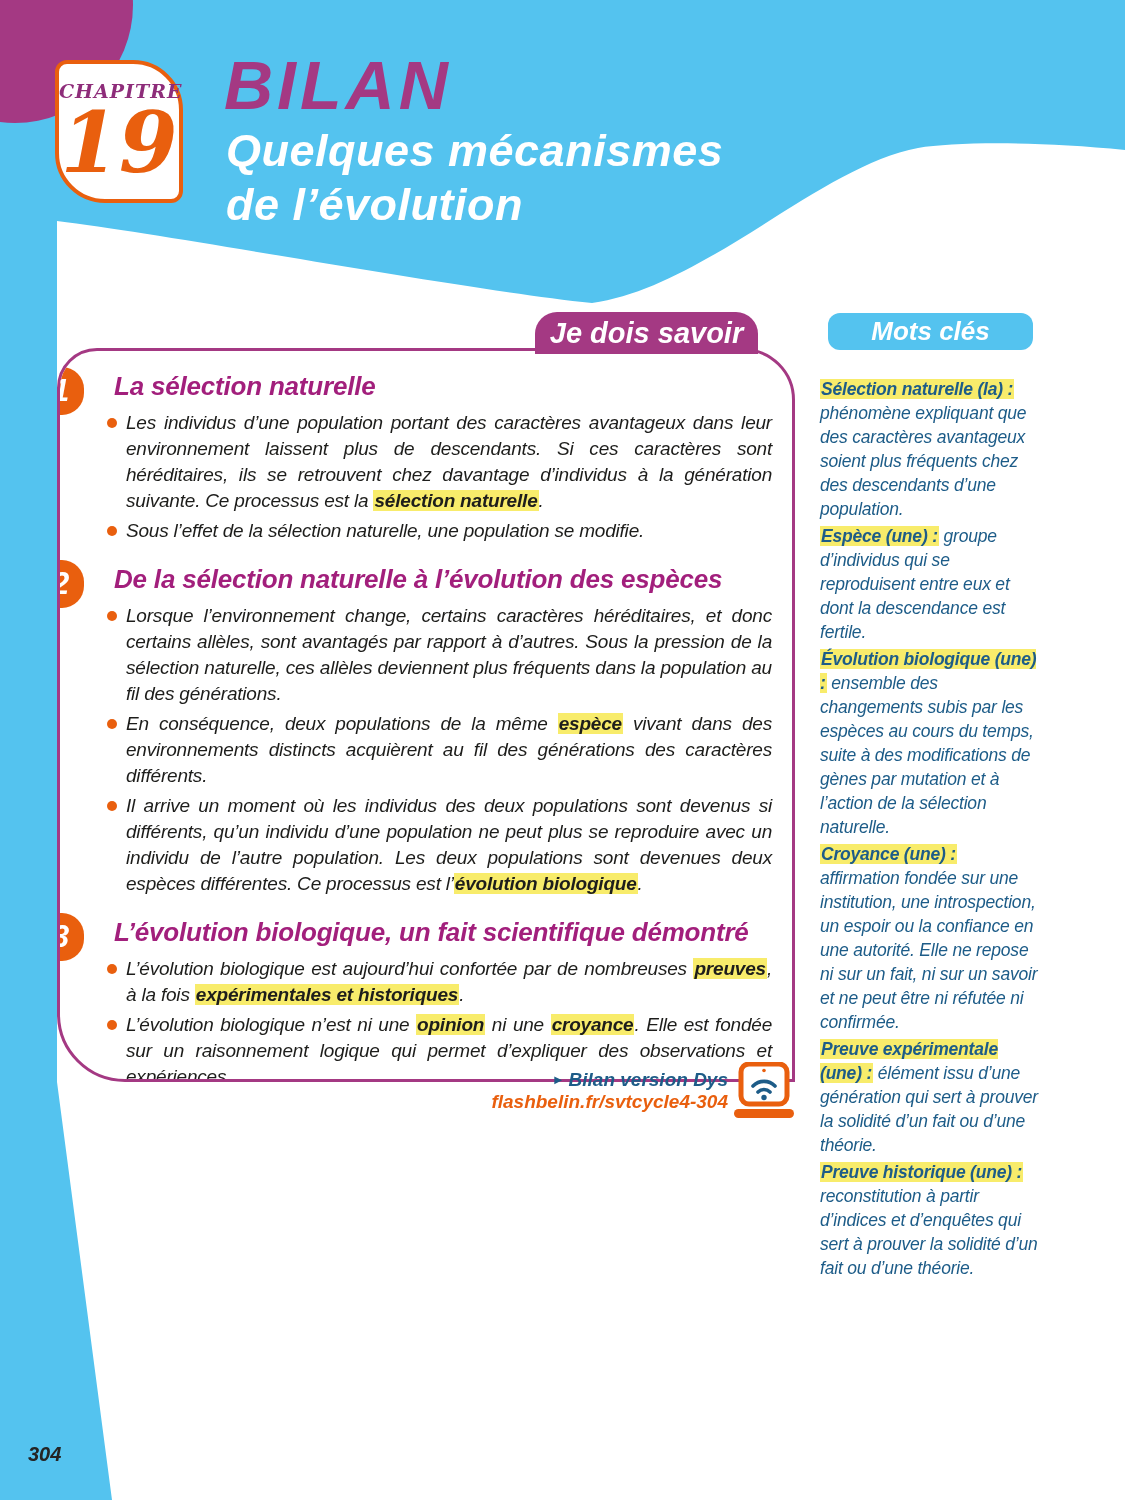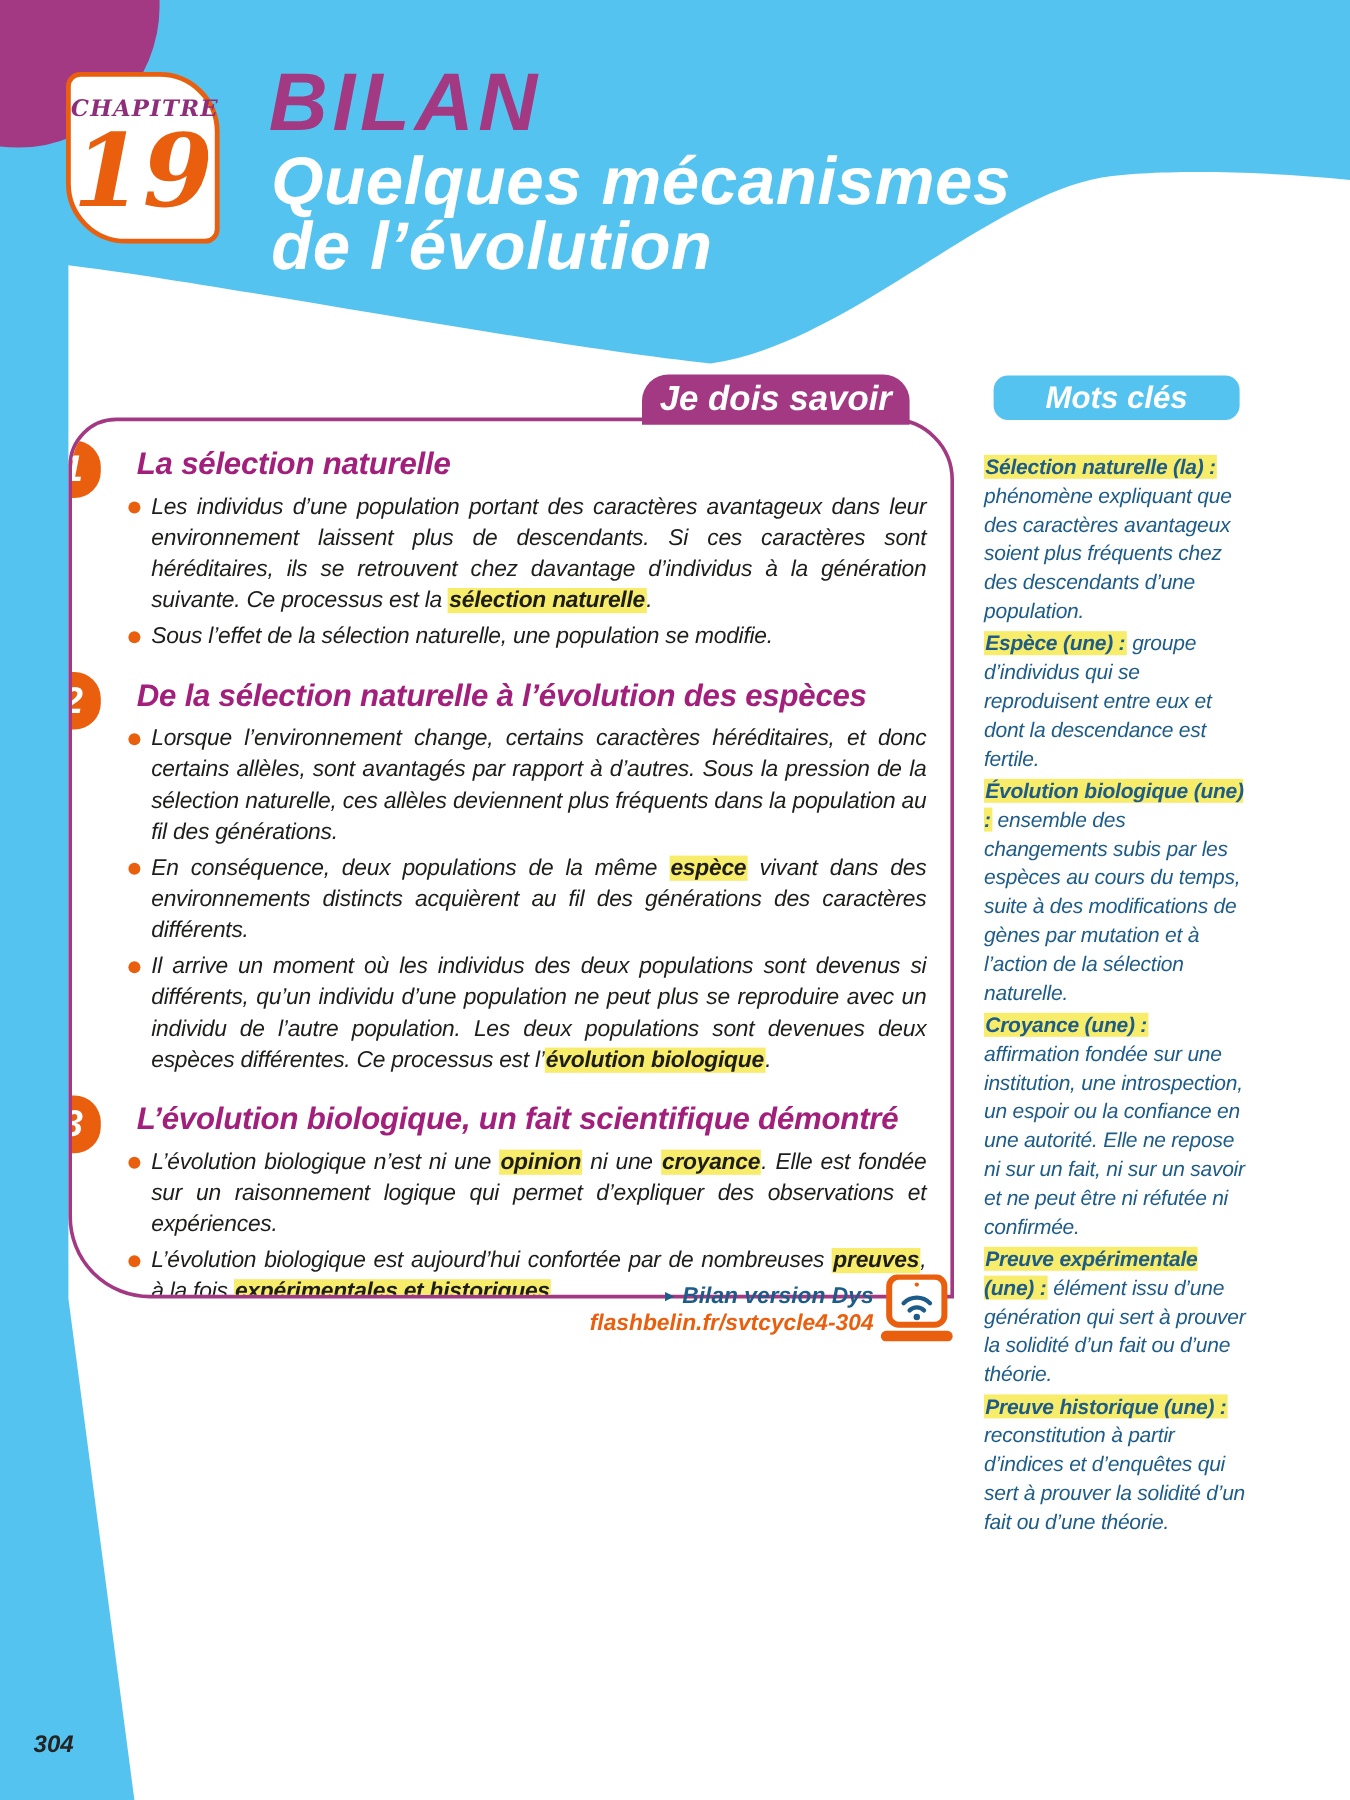--- a/index.html
+++ b/index.html
@@ -15,21 +15,21 @@
   .chapter-badge{position:absolute;left:55px;top:60px;width:128px;height:143px;background:#fff;
     border:4px solid var(--orange);border-radius:12px 50px 12px 50px;box-sizing:border-box;text-align:center;}
   .chapter-label{font-family:"DejaVu Serif", serif;font-weight:bold;color:#8e2d7a;
     font-size:19px;letter-spacing:1px;margin-top:16px;}
   .chapter-number{font-family:"DejaVu Serif", serif;font-weight:bold;color:var(--orange);
     font-size:84px;line-height:86px;margin-top:-2px;}
 
   
   .kicker{position:absolute;left:224px;top:46px;font-size:68px;font-weight:bold;
     letter-spacing:4px;color:var(--magenta);}
-  .main-title{position:absolute;left:226px;top:124px;font-size:56px;line-height:54px;
+  .main-title{position:absolute;left:226px;top:124px;font-size:45px;line-height:54px;
     font-weight:bold;color:#fff;letter-spacing:.5px;}
 
   
   .know-banner{position:absolute;left:535px;top:312px;width:223px;height:42px;
     background:var(--magenta);border-radius:22px 22px 0 0;color:#fff;font-weight:bold;
     font-size:29px;text-align:center;line-height:42px;z-index:3;}
   .kw-banner{width:205px;height:37px;margin-left:8px;background:var(--blue);border-radius:12px;
     color:#fff;font-weight:bold;font-size:26px;text-align:center;line-height:37px;}
 
   
@@ -102,22 +102,22 @@
           <ul class="bullets">
             <li><span>Lorsque l’environnement change, certains caractères héréditaires, et donc certains allèles, sont avantagés par rapport à d’autres. Sous la pression de la sélection naturelle, ces allèles deviennent plus fréquents dans la population au fil des générations.</span></li>
             <li><span>En conséquence, deux populations de la même </span><span class="hl">espèce</span><span> vivant dans des environnements distincts acquièrent au fil des générations des caractères différents.</span></li>
             <li><span>Il arrive un moment où les individus des deux populations sont devenus si différents, qu’un individu d’une population ne peut plus se reproduire avec un individu de l’autre population. Les deux populations sont devenues deux espèces différentes. Ce processus est l’</span><span class="hl">évolution biologique</span><span>.</span></li>
           </ul>
         </div>
         <div class="section">
           <div class="sec-badge">3</div>
           <h2 class="sec-title">L’évolution biologique, un fait scientifique démontré</h2>
           <ul class="bullets">
+            <li><span>L’évolution biologique est aujourd’hui confortée par de nombreuses </span><span class="hl">preuves</span><span>, à la fois </span><span class="hl">expérimentales et historiques</span><span>.</span></li>
             <li><span>L’évolution biologique n’est ni une </span><span class="hl">opinion</span><span> ni une </span><span class="hl">croyance</span><span>. Elle est fondée sur un raisonnement logique qui permet d’expliquer des observations et expériences.</span></li>
-            <li><span>L’évolution biologique est aujourd’hui confortée par de nombreuses </span><span class="hl">preuves</span><span>, à la fois </span><span class="hl">expérimentales et historiques</span><span>.</span></li>
           </ul>
         </div>
       </div>
   </div>
 
   <div class="dys-link">
     <div class="dys-line1"><span class="arrow">►</span><span>Bilan version Dys</span></div>
     <div class="dys-line2">flashbelin.fr/svtcycle4-304</div>
   </div>
 

